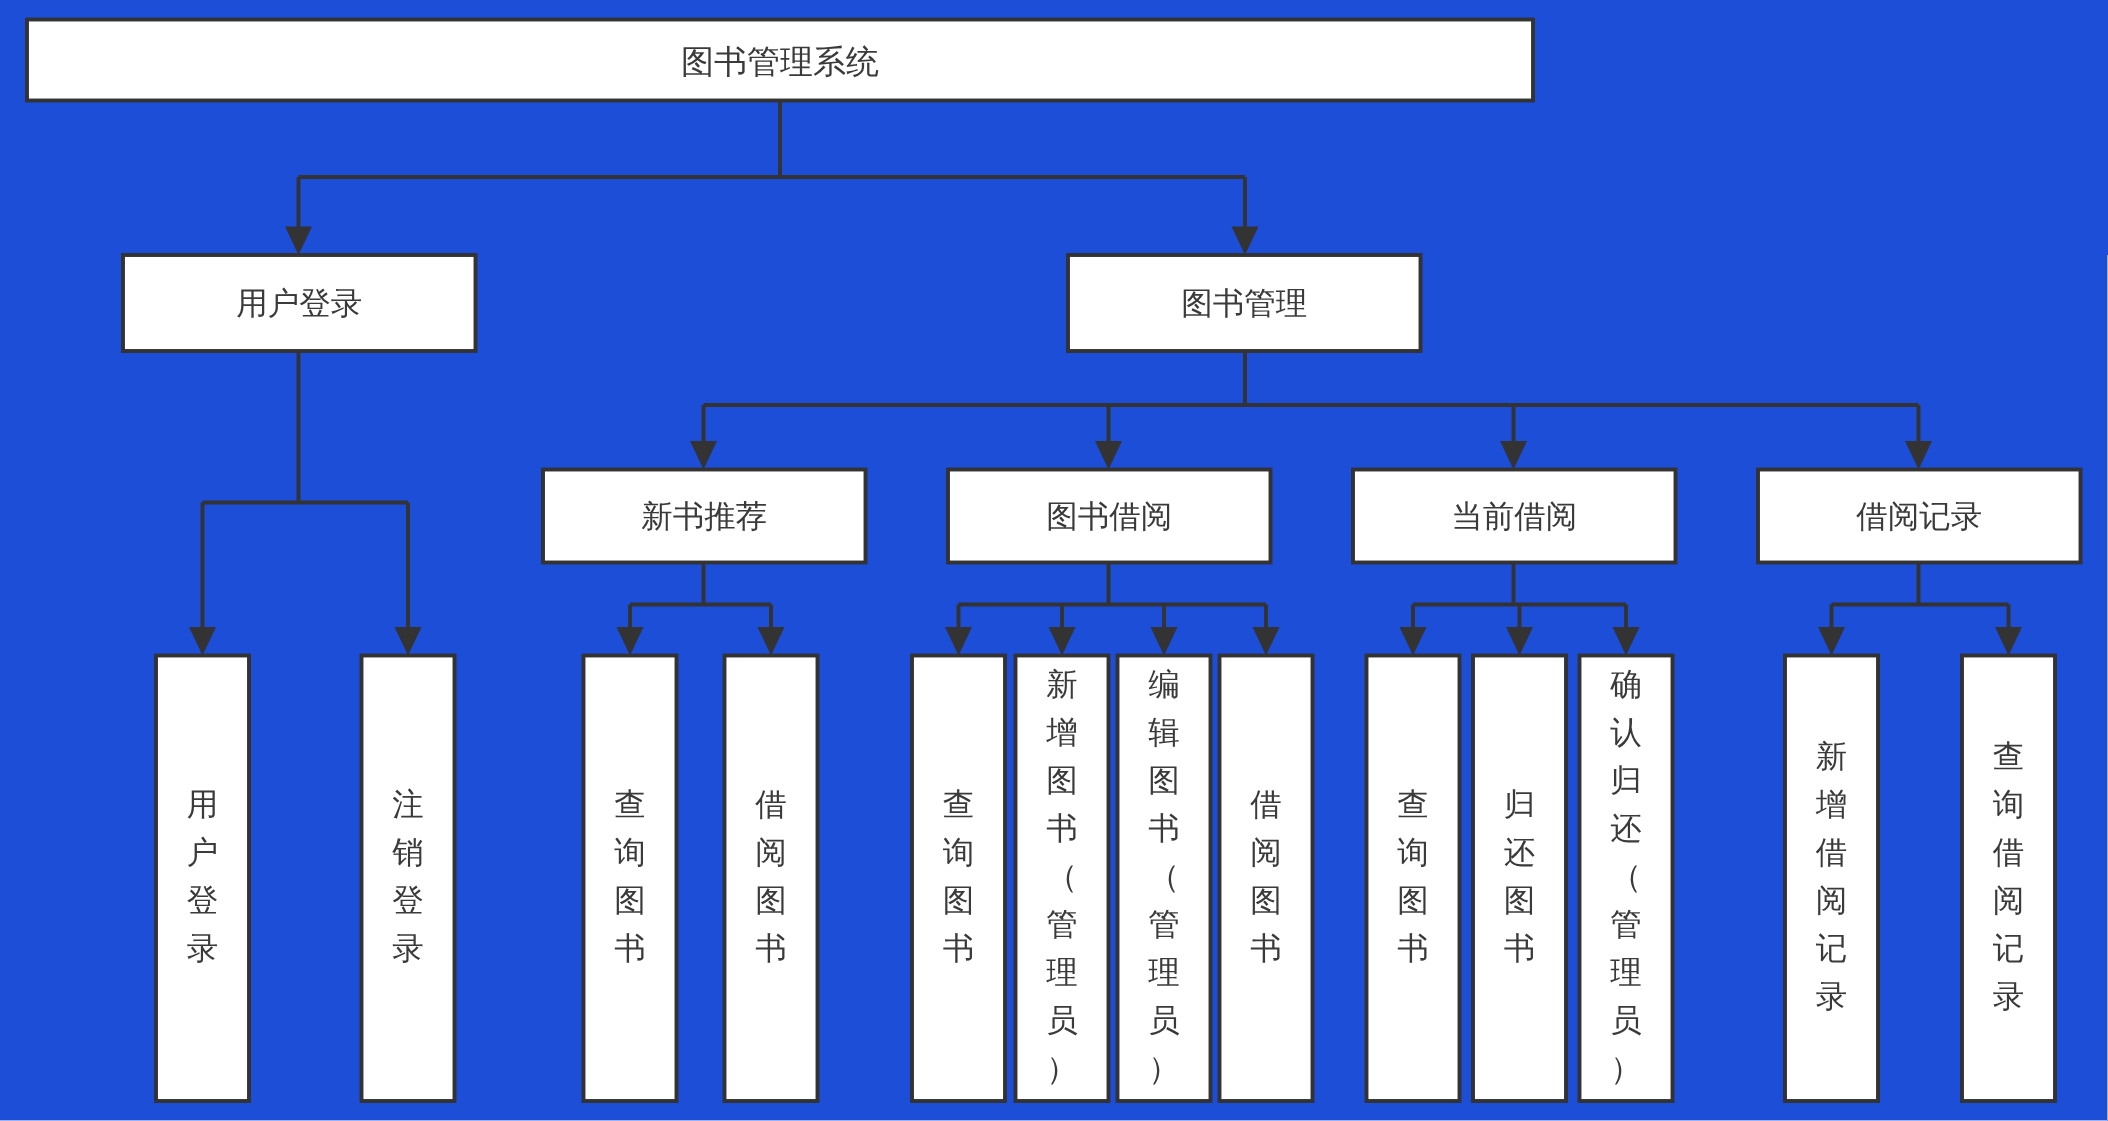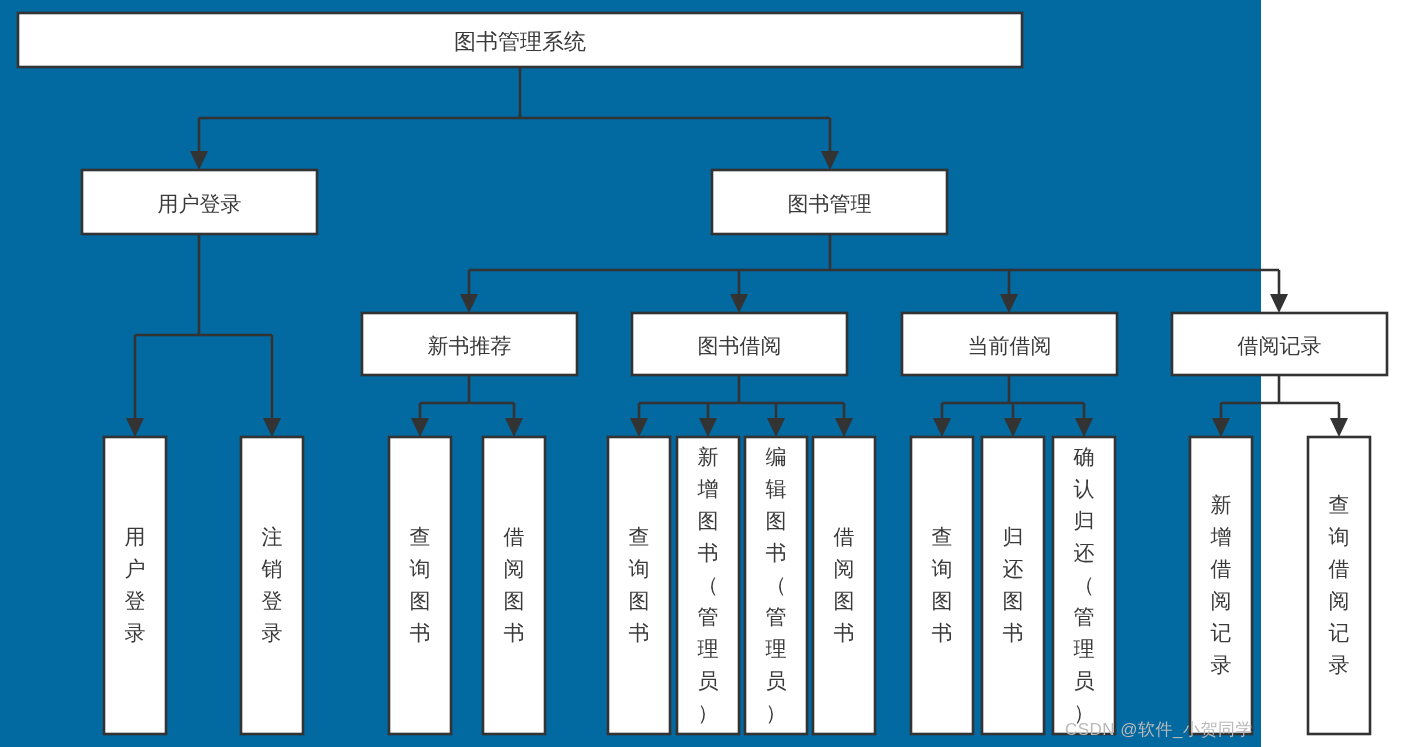--- a/index.html
+++ b/index.html
@@ -1,20 +1,20 @@
 <!DOCTYPE html>
 <html><head>
 <meta charset="utf-8">
 <style>
   html,body{margin:0;padding:0;background:#ffffff;}
   body{
     font-family:"Liberation Sans","DejaVu Sans",sans-serif;
     width:1405px;height:747px;overflow:hidden;
   }
-  #stage{position:relative;width:1261px;height:747px;background:#0369a1;text-align:right;}
+  #stage{position:relative;width:1405px;height:747px;background:#1d4ed8;text-align:right;}
   svg#diagram{position:absolute;left:0;top:0;width:1405px;height:747px;display:block;}
   .nodebox{fill:#ffffff;stroke:#333333;stroke-width:2.6;}
   .connector{stroke:#333333;stroke-width:2.6;fill:none;stroke-linecap:butt;}
   .arrowhead{fill:#333333;stroke:none;}
   .node-label{
     font-family:"Liberation Sans","DejaVu Sans",sans-serif;
     fill:#3a3a3a;font-size:21px;text-anchor:middle;dominant-baseline:central;
   }
   .node-label-root{font-size:22px;}
   .leaf-label{
@@ -126,14 +126,13 @@
         <text x="1084" class="leaf-label"><tspan x="1084" y="463.5">确</tspan><tspan x="1084" y="495.5">认</tspan><tspan x="1084" y="527.5">归</tspan><tspan x="1084" y="559.5">还</tspan><tspan x="1084" y="591.5">（</tspan><tspan x="1084" y="623.5">管</tspan><tspan x="1084" y="655.5">理</tspan><tspan x="1084" y="687.5">员</tspan><tspan x="1084" y="719.5">）</tspan></text>
         <rect x="1172" y="313" width="215" height="62" class="nodebox"></rect>
         <text x="1279.5" y="345" class="node-label ">借阅记录</text>
         <rect x="1190" y="437" width="62" height="297" class="nodebox"></rect>
         <text x="1221" class="leaf-label"><tspan x="1221" y="511.5">新</tspan><tspan x="1221" y="543.5">增</tspan><tspan x="1221" y="575.5">借</tspan><tspan x="1221" y="607.5">阅</tspan><tspan x="1221" y="639.5">记</tspan><tspan x="1221" y="671.5">录</tspan></text>
         <rect x="1308" y="437" width="62" height="297" class="nodebox"></rect>
         <text x="1339" class="leaf-label"><tspan x="1339" y="511.5">查</tspan><tspan x="1339" y="543.5">询</tspan><tspan x="1339" y="575.5">借</tspan><tspan x="1339" y="607.5">阅</tspan><tspan x="1339" y="639.5">记</tspan><tspan x="1339" y="671.5">录</tspan></text>
       </g>
   </svg>
 
-  <div class="watermark">CSDN @软件_小贺同学</div>
 </div>
 
 </body></html>

